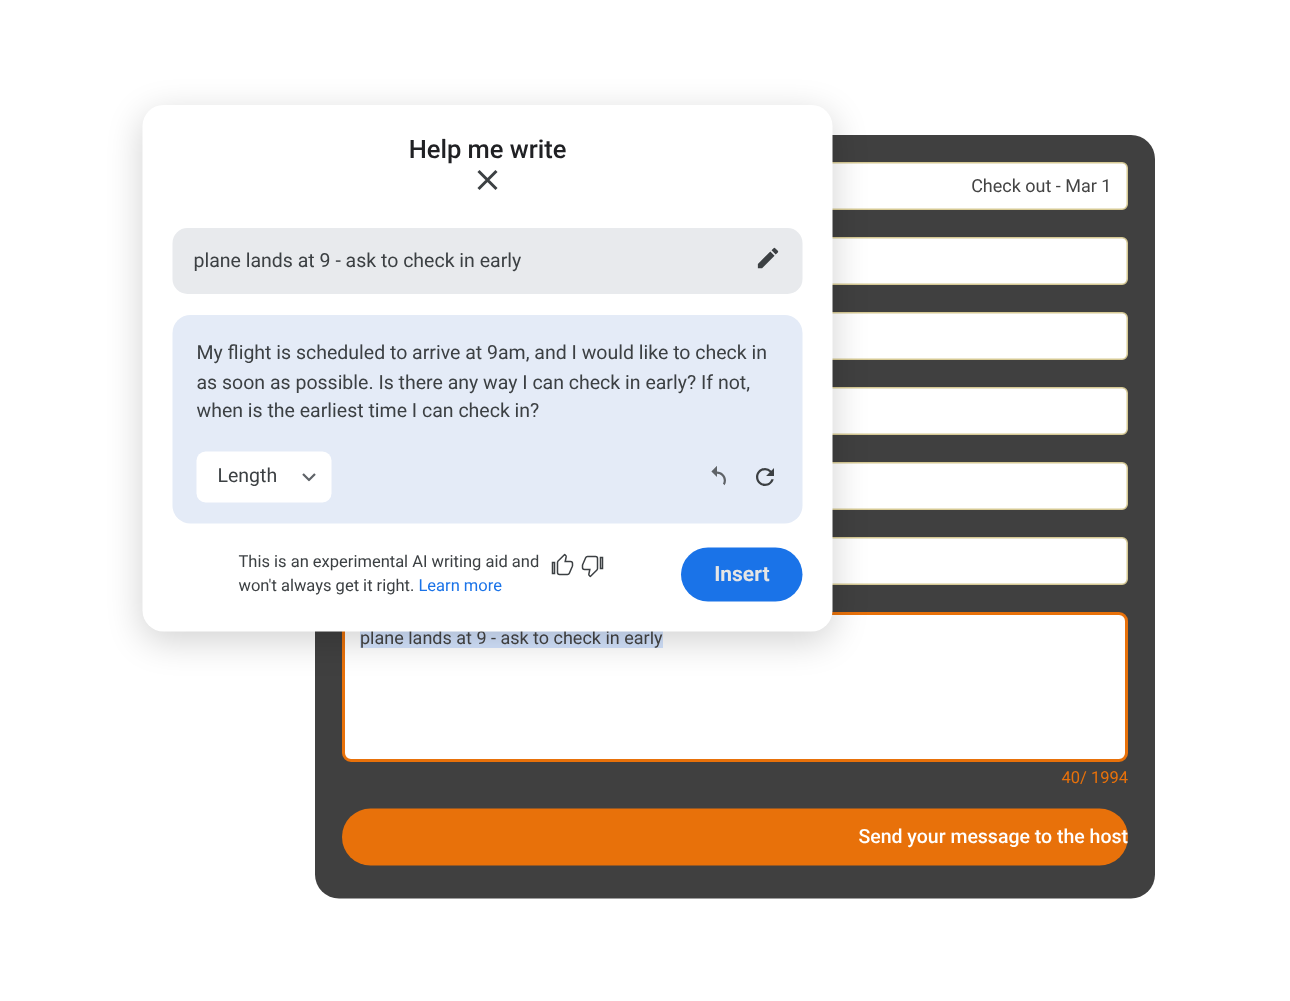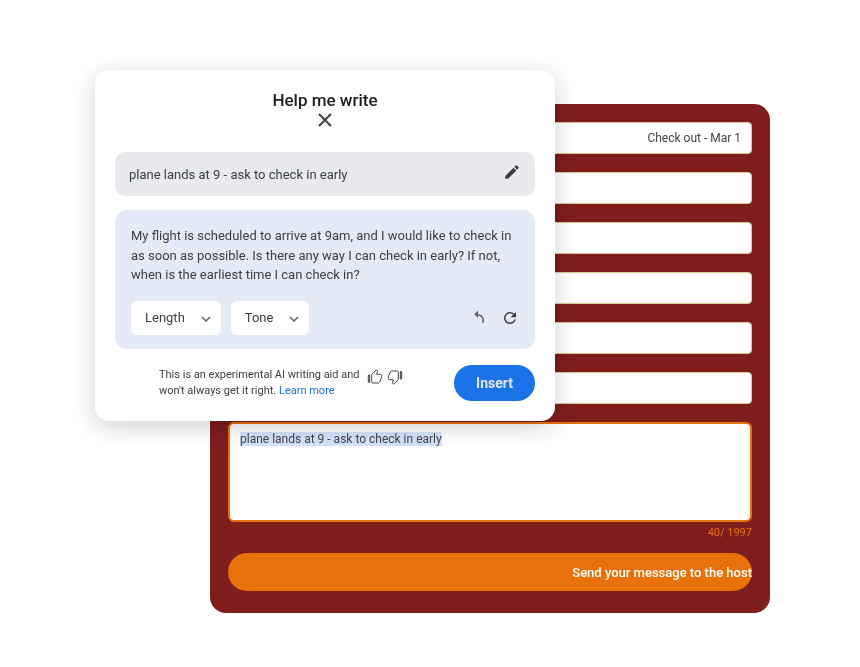--- a/index.html
+++ b/index.html
@@ -1,23 +1,23 @@
 <!DOCTYPE html>
 <html><head>
   <meta charset="utf-8">
   <style>
     * { box-sizing: border-box; margin: 0; padding: 0; font-family: 'Google Sans', Roboto, Arial, sans-serif; }
     body { background: #fff; width: 860px; height: 667px; position: relative; overflow: hidden; }
 
     .form-card {
       position: absolute;
       left: 210px;
-      top: 104px;
+      top: 90px;
       width: 560px;
-      background: #7f1d1d;
+      background: #404040;
       border-radius: 16px;
       padding: 18px 18px 22px 18px;
     }
 
     .form-field {
       background: #fff;
       border: 1px solid #d6c994;
       border-radius: 4px;
       height: 32px;
       margin-bottom: 18px;
@@ -191,21 +191,21 @@
   </div>
   <div class="form-field"></div>
   <div class="form-field"></div>
   <div class="form-field"></div>
   <div class="form-field"></div>
   <div class="form-field"></div>
 
   <div class="message-area">
     <span class="message-highlight">plane lands at 9 - ask to check in early</span>
   </div>
-  <div class="char-count">40/ 1997</div>
+  <div class="char-count">40/ 1994</div>
 
   <button class="send-btn">Send your message to the host</button>
 </div>
 
 <div class="dialog">
   <div class="dialog-header">
     <div class="dialog-title">Help me write</div>
     <div class="close-btn">
       <svg width="16" height="16" viewBox="0 0 16 16">
           <path d="M2 2 L14 14 M14 2 L2 14" stroke="#3c4043" stroke-width="2" fill="none"></path>
@@ -227,28 +227,20 @@
     <div class="result-controls">
       <div class="ctl-left">
         <div class="dropdown">
           <span>Length</span>
           <span class="chev">
             <svg width="10" height="6" viewBox="0 0 10 6">
                 <path d="M1 1 L5 5 L9 1" stroke="#5f6368" stroke-width="1.5" fill="none"></path>
               </svg>
           </span>
         </div>
-        <div class="dropdown">
-          <span>Tone</span>
-          <span class="chev">
-            <svg width="10" height="6" viewBox="0 0 10 6">
-                <path d="M1 1 L5 5 L9 1" stroke="#5f6368" stroke-width="1.5" fill="none"></path>
-              </svg>
-          </span>
-        </div>
       </div>
       <div class="ctl-right">
         <span class="icon-btn">
           <svg width="18" height="18" viewBox="0 0 24 24">
               <path d="M12 5V2L7 7l5 5V9c3.31 0 6 2.69 6 6 0 1.01-.25 1.97-.7 2.8l1.46 1.46A7.93 7.93 0 0 0 20 15c0-4.42-3.58-8-8-8z" fill="#5f6368"></path>
             </svg>
         </span>
         <span class="icon-btn">
           <svg width="18" height="18" viewBox="0 0 24 24">
               <path d="M17.65 6.35A7.958 7.958 0 0 0 12 4c-4.42 0-8 3.58-8 8s3.58 8 8 8c3.73 0 6.84-2.55 7.73-6h-2.08A5.99 5.99 0 0 1 12 18c-3.31 0-6-2.69-6-6s2.69-6 6-6c1.66 0 3.14.69 4.22 1.78L13 11h7V4l-2.35 2.35z" fill="#3c4043"></path>

